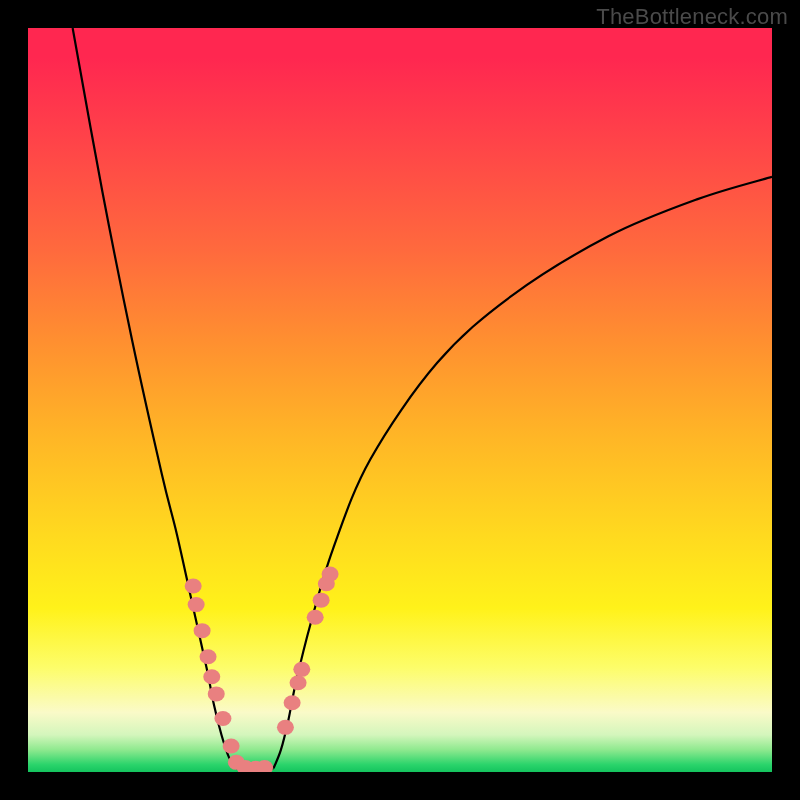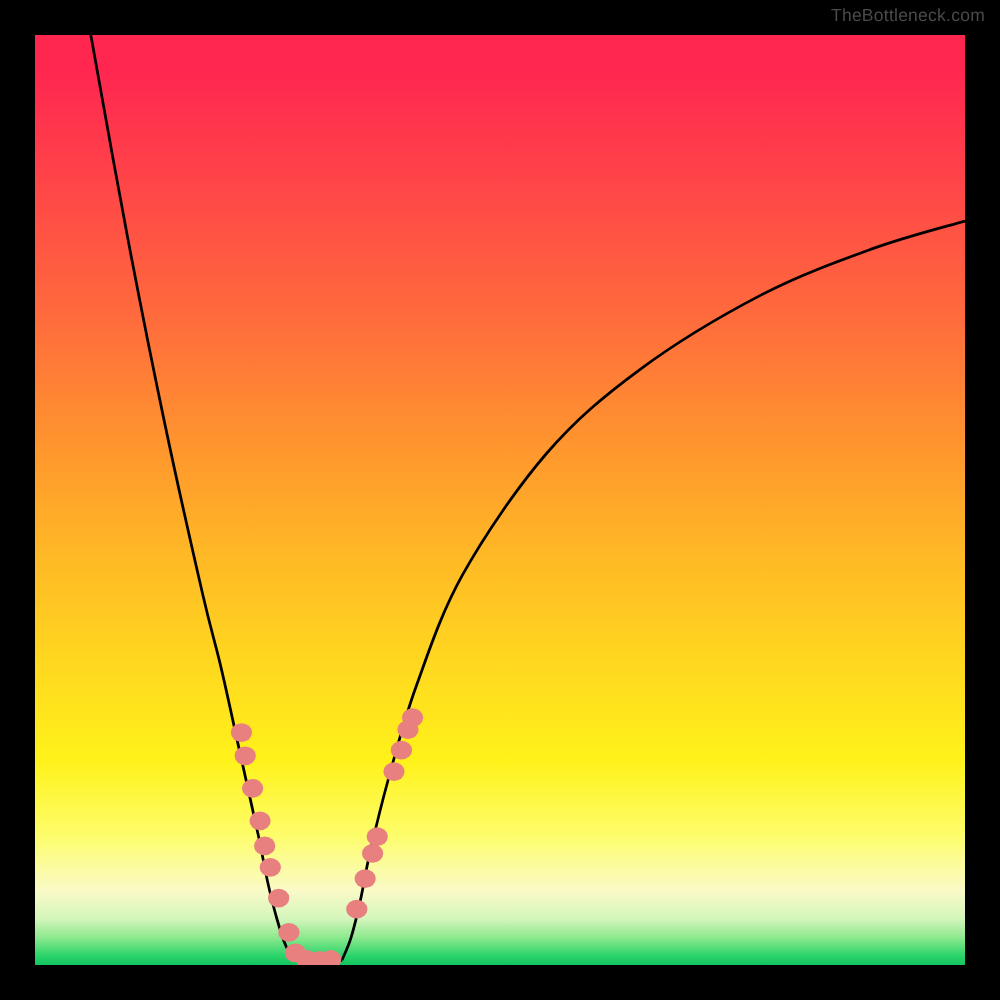--- a/index.html
+++ b/index.html
@@ -15,21 +15,21 @@
     position: relative;
     width: 800px;
     height: 800px;
     background: #000;
   }
   .watermark {
     position: absolute;
     top: 4px;
     right: 12px;
     color: #4a4a4a;
-    font-size: 14px;
+    font-size: 22px;
     font-weight: 500;
     letter-spacing: 0.2px;
     z-index: 5;
     text-align: right;
   }
   .plot-wrap {
     position: absolute;
     left: 28px;
     top: 28px;
     width: 744px;

